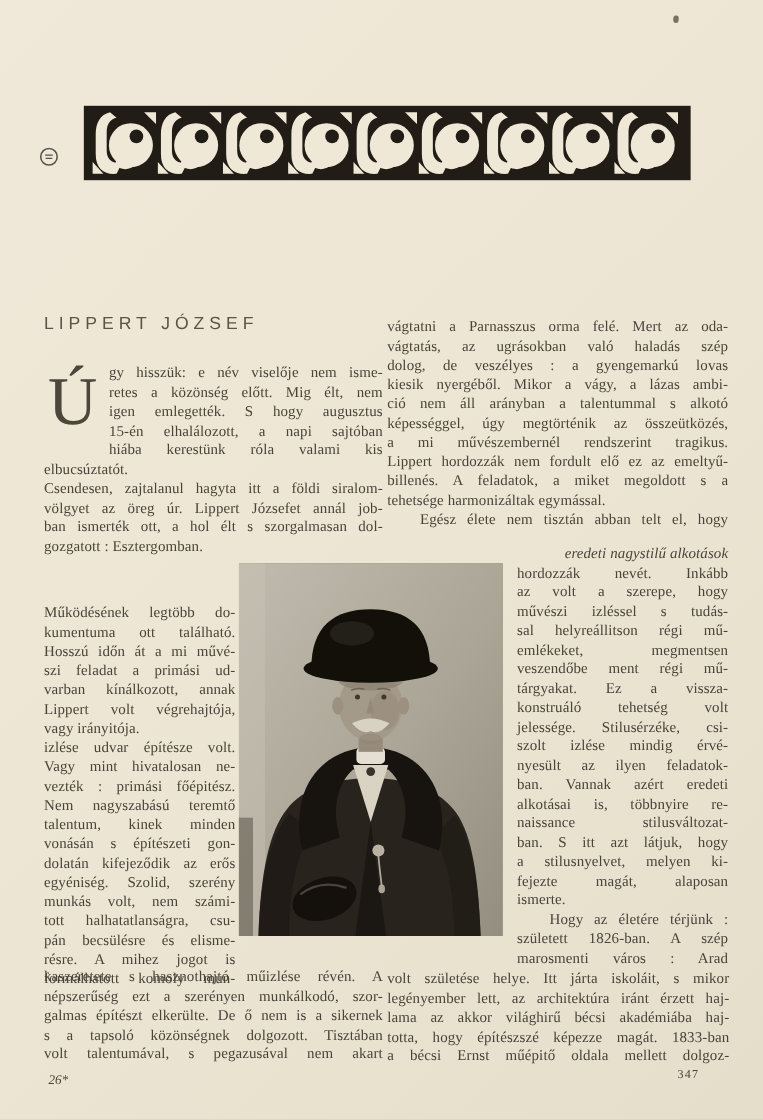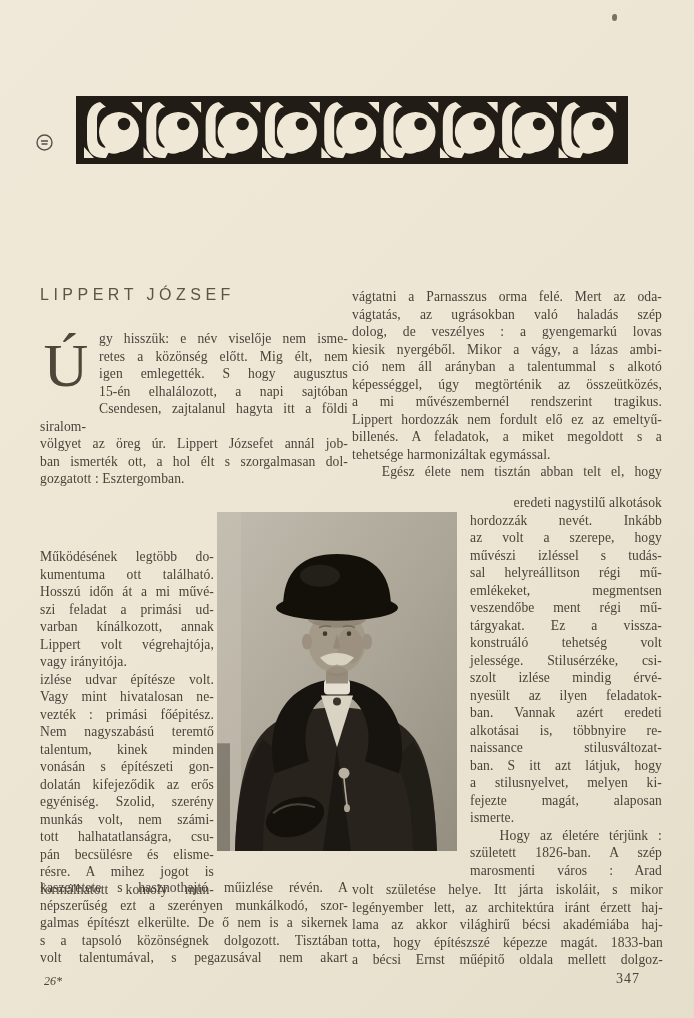--- a/index.html
+++ b/index.html
@@ -16,38 +16,38 @@
   
   .title{
     position:absolute;left:40px;top:286px;margin:0;
     font-family:"Liberation Sans",sans-serif;font-weight:500;
     font-size:16px;letter-spacing:4.5px;color:#5b5547;
   }
   
   .tb{position:absolute;font-size:13.6px;line-height:17.5px;letter-spacing:.1px;color:#49433a;}
   .tl{text-align:justify;text-align-last:justify;white-space:pre-wrap;}
   .tl.last{text-align-last:left;font-family:Liberation Serif, serif;}
-  .tl.ralign{text-align-last:right;}
+  .tl.ralign{text-align-last:right;font-style:italic;}
   .lc-top   {left:40px; top:330px;width:308px;}
   .lc-beside{left:40px; top:500px;width:174px;margin-top:48px;}
   .lc-bottom{left:40px; top:879px;width:308px;}
   .rc-top   {left:352px;top:288px;width:310px;}
   .rc-beside{left:470px;top:494px;width:192px;}
   .rc-bottom{left:352px;top:881px;width:311px;}
   .dropcap{
     float:left;width:52px;height:69px;margin:3px 7px 0 0;
     font-size:62px;line-height:64px;text-align:center;color:#4c463b;
     font-family:"Liberation Serif",serif;
   }
   
   .photo{position:absolute;left:217px;top:512px;width:240px;height:339px;box-shadow:0 0 0 1px #8e887a inset;}
   .photo svg{display:block;width:100%;height:100%;}
   
   .sig {position:absolute;left:44px;top:974px;font-size:12px;color:#4a443a;font-style:italic;}
-  .pnum{position:absolute;left:616px;top:971px;font-size:14px;letter-spacing:1px;color:#4a443a;}
+  .pnum{position:absolute;left:616px;top:971px;font-size:11px;letter-spacing:1px;color:#4a443a;}
 </style>
 </head>
 <body>
 
 <div class="page">
 
   <div class="orn-wrap">
     <svg viewBox="0 0 552 68" width="552" height="68">
       <defs>
         <symbol id="orn-unit" width="58" height="60" viewBox="0 0 58 60">
@@ -84,20 +84,21 @@
   <div class="speck"></div>
 
   <h1 class="title">LIPPERT JÓZSEF</h1>
 
   <section class="tb lc-top">
     <span class="dropcap">Ú</span>
   <div class="tl">gy hisszük: e név viselője nem isme-</div>
       <div class="tl">retes a közönség előtt. Mig élt, nem</div>
       <div class="tl">igen emlegették. S hogy augusztus</div>
       <div class="tl">15-én elhalálozott, a napi sajtóban</div>
+      <div class="tl">hiába kerestünk róla valami kis elbucsúztatót.</div>
       <div class="tl">Csendesen, zajtalanul hagyta itt a földi siralom-</div>
       <div class="tl">völgyet az öreg úr. Lippert Józsefet annál job-</div>
       <div class="tl">ban ismerték ott, a hol élt s szorgalmasan dol-</div>
       <div class="tl last">gozgatott : Esztergomban.</div>
     </section>
   <section class="tb lc-beside">
       <div class="tl">Működésének legtöbb do-</div>
       <div class="tl">kumentuma ott található.</div>
       <div class="tl">Hosszú időn át a mi művé-</div>
       <div class="tl">szi feladat a primási ud-</div>

